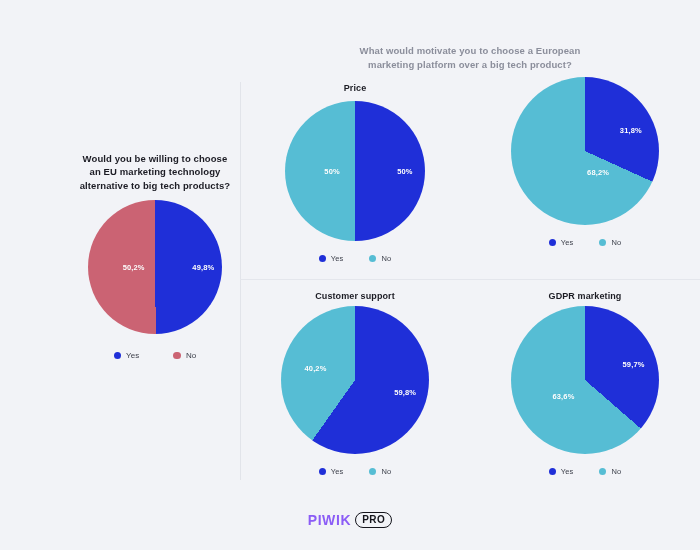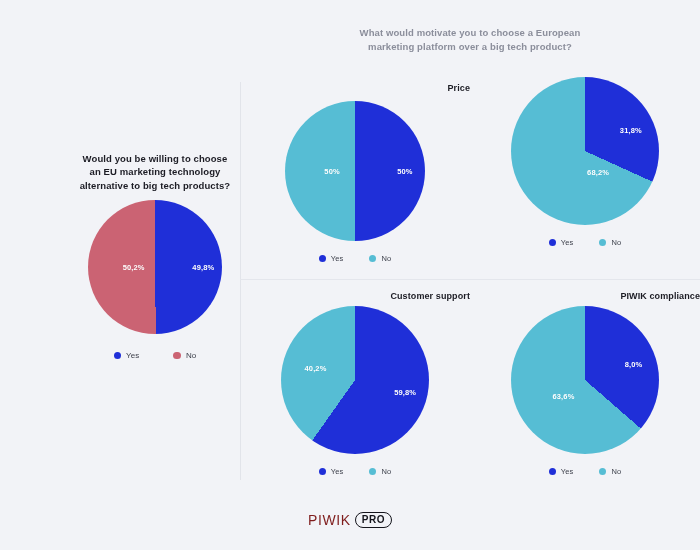--- a/index.html
+++ b/index.html
@@ -70,21 +70,21 @@
     position: absolute;
     left: 240px;
     top: 0;
     width: 460px;
     height: 490px;
   }
 
   .main-title {
     position: absolute;
     left: 60px;
-    top: 26px;
+    top: 44px;
     width: 340px;
     text-align: center;
     font-size: 9.5px;
     font-weight: bold;
     line-height: 1.45;
     color: #8b8e9b;
     letter-spacing: 0.1px;
   }
 
   
@@ -100,21 +100,21 @@
   }
 
   .chart-cell {
     position: relative;
   }
 
   .chart-cell.row-1 { border-bottom: 1px solid #e4e6ec; }
   .chart-cell.row-1::after { content: none; }
 
   .chart-title {
-    text-align: right;
+    text-align: center;
     font-size: 9px;
     font-weight: bold;
     color: #1c1c24;
     letter-spacing: 0.1px;
     padding-top: 11px;
   }
 
   
   .pie-block {
     display: flex;
@@ -186,22 +186,22 @@
   }
 
   .logo {
     display: flex;
     align-items: center;
     gap: 4px;
   }
 
   .logo-word {
     font-size: 14px;
-    font-weight: normal;
-    color: #7f1d1d;
+    font-weight: bold;
+    color: #8b5cf6;
     letter-spacing: 0.6px;
     font-family: "Liberation Sans", sans-serif;
     text-align: center;
   }
 
   .logo-badge {
     border: 1.6px solid #15151c;
     border-radius: 8px;
     padding: 1px 6px 1.5px 6px;
     font-size: 10px;
@@ -308,24 +308,24 @@
             </div>
             <div class="legend-item">
               <span class="legend-dot" style="background:#56bdd4"></span>
               <span class="legend-text">No</span>
             </div>
           </div>
         </div>
       </div>
 
       <div class="chart-cell row-2">
-        <div class="chart-title">PIWIK compliance</div>
+        <div class="chart-title">GDPR marketing</div>
         <div class="pie-block">
           <div class="pie" id="pie-4" style="width: 148px; height: 148px; margin-top: 5px; background: conic-gradient(rgb(31, 47, 216) 0deg, rgb(31, 47, 216) 131.04deg, rgb(86, 189, 212) 131.04deg, rgb(86, 189, 212) 360deg);">
-              <span class="pie-label" style="left: 109.021px; top: 58.0548px;">8,0%</span>
+              <span class="pie-label" style="left: 109.021px; top: 58.0548px;">59,7%</span>
               <span class="pie-label" style="left: 38.9791px; top: 89.9452px;">63,6%</span>
             </div>
           <div class="legend small-legend">
             <div class="legend-item">
               <span class="legend-dot" style="background:#1f2fd8"></span>
               <span class="legend-text">Yes</span>
             </div>
             <div class="legend-item">
               <span class="legend-dot" style="background:#56bdd4"></span>
               <span class="legend-text">No</span>

